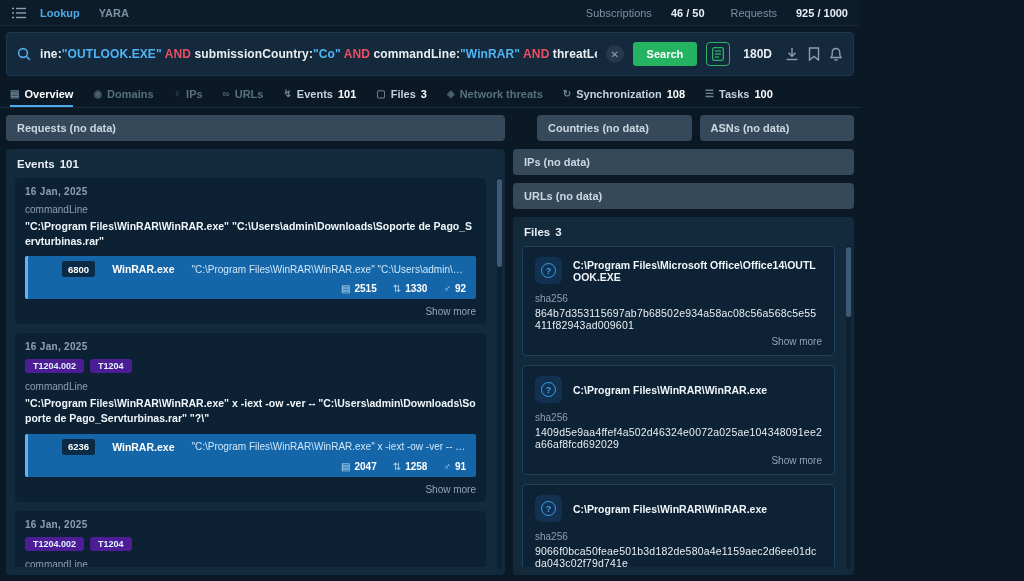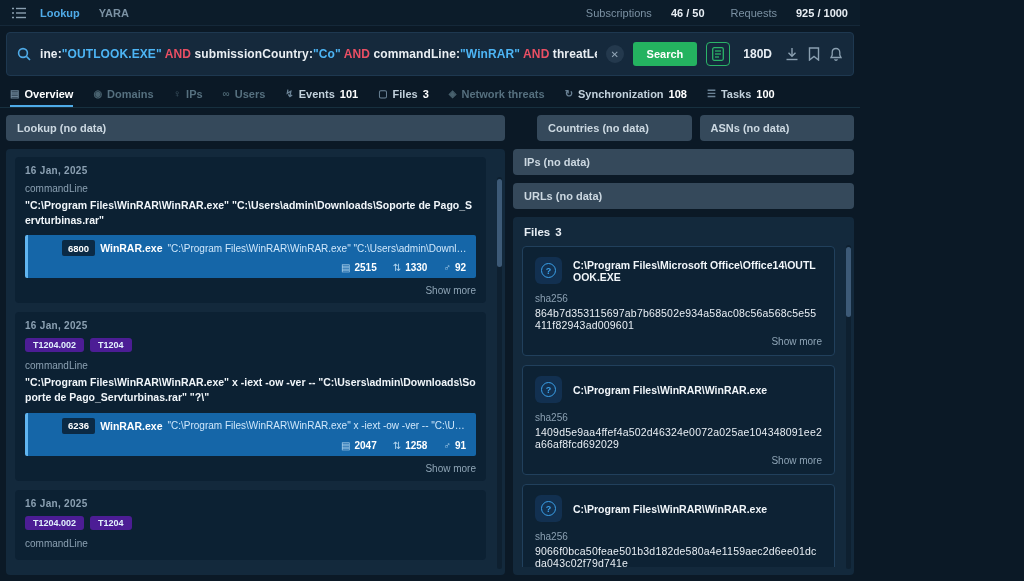--- a/index.html
+++ b/index.html
@@ -87,21 +87,21 @@
   .event-card { background:#0c2133; border-radius:4px; padding:8px 10px 7px 10px; flex:none; }
   .ev-date { font-size:10px; font-weight:bold; color:#8ba0b2; letter-spacing:.3px; margin-bottom:7px; }
   .ev-tags { display:flex; gap:6px; margin:0 0 8px 0; }
   .tag { background:#4c1d95; color:#e2f2fd; font-size:9px; font-weight:bold; padding:2px 8px; border-radius:3px; cursor:pointer; }
   .ev-field { font-size:10px; color:#8ba0b2; margin-bottom:4px; }
   .ev-cmd { font-size:10.5px; font-weight:bold; color:#f1f6fa; line-height:1.4; margin-bottom:8px; word-break:break-all; }
   .proc-row {
     background:#1566a8; border-left:3px solid #61b5f0; border-radius:2px;
     padding:5px 8px 4px 7px; cursor:pointer;
   }
-  .proc-line { display:flex; align-items:center; gap:5px; white-space:nowrap; overflow:hidden; margin-bottom:6px;padding-left:27px; }
+  .proc-line { display:flex; align-items:center; gap:17px; white-space:nowrap; overflow:hidden; margin-bottom:6px;padding-left:27px; }
   .pid { background:#0b2a45; color:#ffffff; font-size:9.5px; font-weight:bold; padding:2.5px 6px; border-radius:2px; flex:none; }
   .pname { font-size:10.5px; font-weight:bold; color:#ffffff; flex:none; }
   .pcmd { font-size:10px; color:#cfe7fb; overflow:hidden; text-overflow:ellipsis; }
   .proc-stats { display:flex; align-items:center; justify-content:flex-end; gap:16px; font-size:10px; color:#e4f1fb; padding:0 2px 1px 0; }
   .stat { display:inline-flex; align-items:center; gap:4px; }
   .stat .ic { color:#b7d8f0; font-size:10px; }
   .stat b { color:#ffffff; font-weight:bold; }
   .ev-more { text-align:right; font-size:10px; color:#8fa5b6; margin-top:7px; cursor:pointer; }
 
   
@@ -216,21 +216,21 @@
       </div>
 
       <div class="tab dim">
         <span class="tab-icon">♀</span>
         <span class="tab-label">IPs</span>
 
       </div>
 
       <div class="tab dim">
         <span class="tab-icon">∞</span>
-        <span class="tab-label">Users</span>
+        <span class="tab-label">URLs</span>
 
       </div>
 
       <div class="tab">
         <span class="tab-icon">↯</span>
         <span class="tab-label">Events</span>
         <span class="tab-count">101</span>
       </div>
 
       <div class="tab">
@@ -255,23 +255,24 @@
         <span class="tab-icon">☰</span>
         <span class="tab-label">Tasks</span>
         <span class="tab-count">100</span>
       </div>
 
   </nav>
 
   <main class="content">
 
     <div class="col-left">
-      <div class="bar">Lookup (no data)</div>
+      <div class="bar">Requests (no data)</div>
 
       <section class="panel events-panel">
+        <div class="panel-head"><span>Events</span><b>101</b></div>
         <div class="events-list">
 
             <article class="event-card">
               <div class="ev-date">16 Jan, 2025</div>
 
               <div class="ev-field">commandLine</div>
               <div class="ev-cmd">"C:\Program Files\WinRAR\WinRAR.exe" "C:\Users\admin\Downloads\Soporte de Pago_Servturbinas.rar"</div>
               <div class="proc-row">
                 <div class="proc-line">
                   <span class="pid">6800</span>

